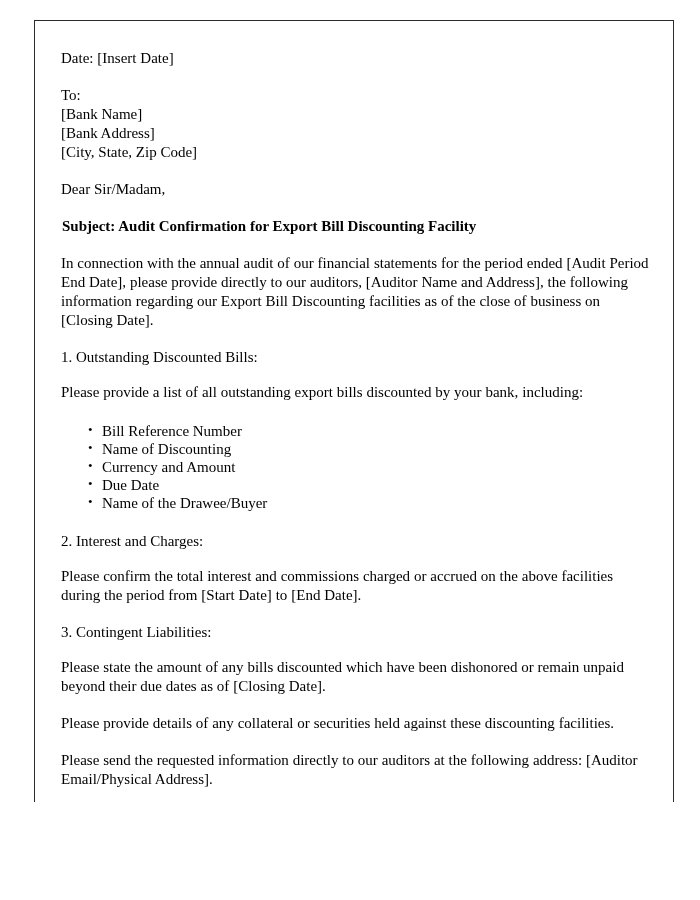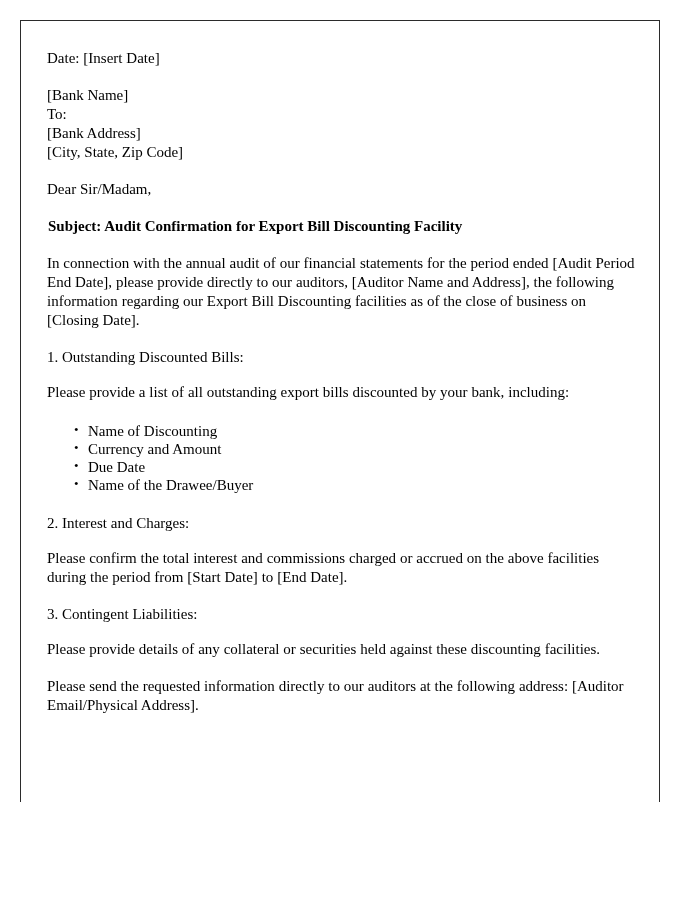--- a/index.html
+++ b/index.html
@@ -13,21 +13,21 @@
     height: 900px;
     position: relative;
     font-family: "Liberation Serif", "DejaVu Serif", serif;
     color: #000000;
     overflow: hidden;
   }
 
   
   .page-sheet {
     position: absolute;
-    left: 20px;
+    left: 34px;
     top: 20px;
     width: 640px;
     height: 782px;
     box-sizing: border-box;
     background: #ffffff;
     border-left: 1.5px solid #2b2b2b;
     border-top: 1.5px solid #2b2b2b;
     border-right: 1.5px solid #2b2b2b;
     border-bottom: none;
   }
@@ -100,45 +100,47 @@
 </style>
 </head>
 <body>
 
 <div class="page-sheet">
   <div class="page-body">
 
     <p class="para">Date: [Insert Date]</p>
 
     <div class="addr-block">
+      <span class="addr-line">To:</span>
       <span class="addr-line">[Bank Name]</span>
-      <span class="addr-line">To:</span>
       <span class="addr-line">[Bank Address]</span>
       <span class="addr-line">[City, State, Zip Code]</span>
     </div>
 
     <p class="para">Dear Sir/Madam,</p>
 
     <p class="subject-line">Subject: Audit Confirmation for Export Bill Discounting Facility</p>
 
     <p class="para">In connection with the annual audit of our financial statements for the period ended [Audit Period End Date], please provide directly to our auditors, [Auditor Name and Address], the following information regarding our Export Bill Discounting facilities as of the close of business on [Closing Date].</p>
 
     <h2 class="section-heading">1. Outstanding Discounted Bills:</h2>
     <p class="para tight">Please provide a list of all outstanding export bills discounted by your bank, including:</p>
     <div class="gap-lg"></div>
     <ul class="bullet-list">
+      <li>Bill Reference Number</li>
       <li>Name of Discounting</li>
       <li>Currency and Amount</li>
       <li>Due Date</li>
       <li>Name of the Drawee/Buyer</li>
     </ul>
 
     <h2 class="section-heading">2. Interest and Charges:</h2>
     <p class="para">Please confirm the total interest and commissions charged or accrued on the above facilities during the period from [Start Date] to [End Date].</p>
 
     <h2 class="section-heading">3. Contingent Liabilities:</h2>
+    <p class="para">Please state the amount of any bills discounted which have been dishonored or remain unpaid beyond their due dates as of [Closing Date].</p>
 
     <p class="para">Please provide details of any collateral or securities held against these discounting facilities.</p>
 
     <p class="para">Please send the requested information directly to our auditors at the following address: [Auditor Email/Physical Address].</p>
 
   </div>
 </div>
 
 </body></html>

